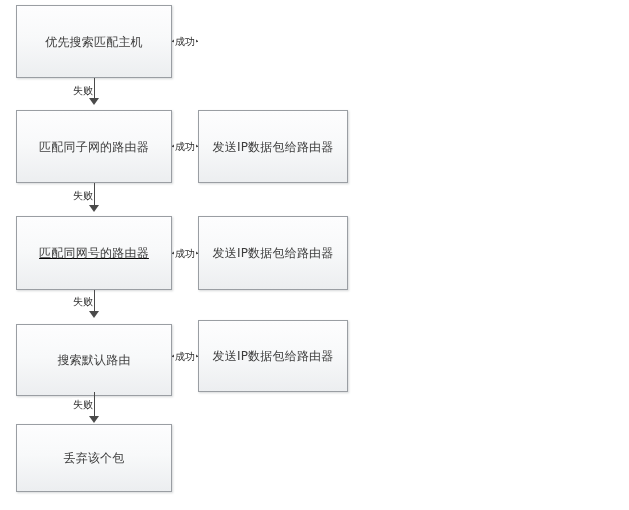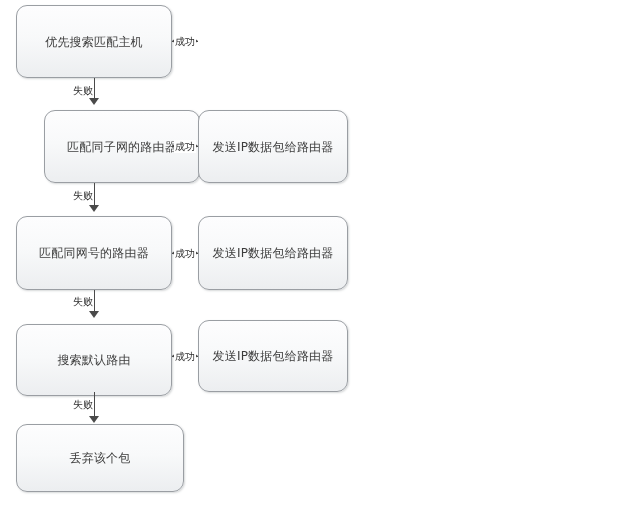--- a/index.html
+++ b/index.html
@@ -17,21 +17,21 @@
     position: relative;
     width: 629px;
     height: 510px;
     background: #ffffff;
   }
   
   .node {
     position: absolute;
     box-sizing: border-box;
     border: 1px solid #9a9ea3;
-    border-radius: 11px;
+    border-radius: 0;
     background: linear-gradient(to bottom, #fdfdfe 0%, #f8f9fa 45%, #eceef0 100%);
     box-shadow: 1px 1px 2px rgba(120,125,130,0.30);
     display: flex;
     align-items: center;
     justify-content: center;
     text-align: center;
   }
   .node-label {
     font-size: 12px;
     line-height: 16px;
@@ -98,38 +98,38 @@
 
   <div class="h-line" style="left:172px; top:41px; width:26px;"></div>
   <div class="arrow-left" style="left:172px; top:38px;"></div>
   <div class="arrow-right" style="left:194px; top:38px;"></div>
   <div class="edge-label" style="left:174px; top:35px;">成功</div>
 
   <div class="v-line" style="left:94px; top:78px; height:21px;"></div>
   <div class="arrow-down" style="left:89px; top:98px;"></div>
   <div class="edge-label" style="left:72px; top:84px;">失败</div>
 
-  <div class="node" style="left:16px; top:110px; width:156px; height:73px;margin-left:28px;">
+  <div class="node" style="left:16px; top:110px; width:156px; height:73px;">
     <span class="node-label">匹配同子网的路由器</span>
   </div>
 
   <div class="node" style="left:198px; top:110px; width:150px; height:73px;">
     <span class="node-label">发送IP数据包给路由器</span>
   </div>
 
   <div class="h-line" style="left:172px; top:146px; width:26px;"></div>
   <div class="arrow-left" style="left:172px; top:143px;"></div>
   <div class="arrow-right" style="left:194px; top:143px;"></div>
   <div class="edge-label" style="left:174px; top:140px;">成功</div>
 
   <div class="v-line" style="left:94px; top:183px; height:23px;"></div>
   <div class="arrow-down" style="left:89px; top:205px;"></div>
   <div class="edge-label" style="left:72px; top:189px;">失败</div>
 
-  <div class="node" style="left:16px; top:216px; width:156px; height:74px;">
+  <div class="node" style="left:16px; top:216px; width:156px; height:74px;text-decoration:underline;">
     <span class="node-label">匹配同网号的路由器</span>
   </div>
 
   <div class="node" style="left:198px; top:216px; width:150px; height:74px;">
     <span class="node-label">发送IP数据包给路由器</span>
   </div>
 
   <div class="h-line" style="left:172px; top:253px; width:26px;"></div>
   <div class="arrow-left" style="left:172px; top:250px;"></div>
   <div class="arrow-right" style="left:194px; top:250px;"></div>
@@ -149,17 +149,17 @@
 
   <div class="h-line" style="left:172px; top:356px; width:26px;"></div>
   <div class="arrow-left" style="left:172px; top:353px;"></div>
   <div class="arrow-right" style="left:194px; top:353px;"></div>
   <div class="edge-label" style="left:174px; top:350px;">成功</div>
 
   <div class="v-line" style="left:94px; top:392px; height:25px;"></div>
   <div class="arrow-down" style="left:89px; top:416px;"></div>
   <div class="edge-label" style="left:72px; top:398px;">失败</div>
 
-  <div class="node" style="left:16px; top:424px; width:168px; height:68px;">
+  <div class="node" style="left:16px; top:424px; width:156px; height:68px;">
     <span class="node-label">丢弃该个包</span>
   </div>
 
 </div>
 
 </body></html>

